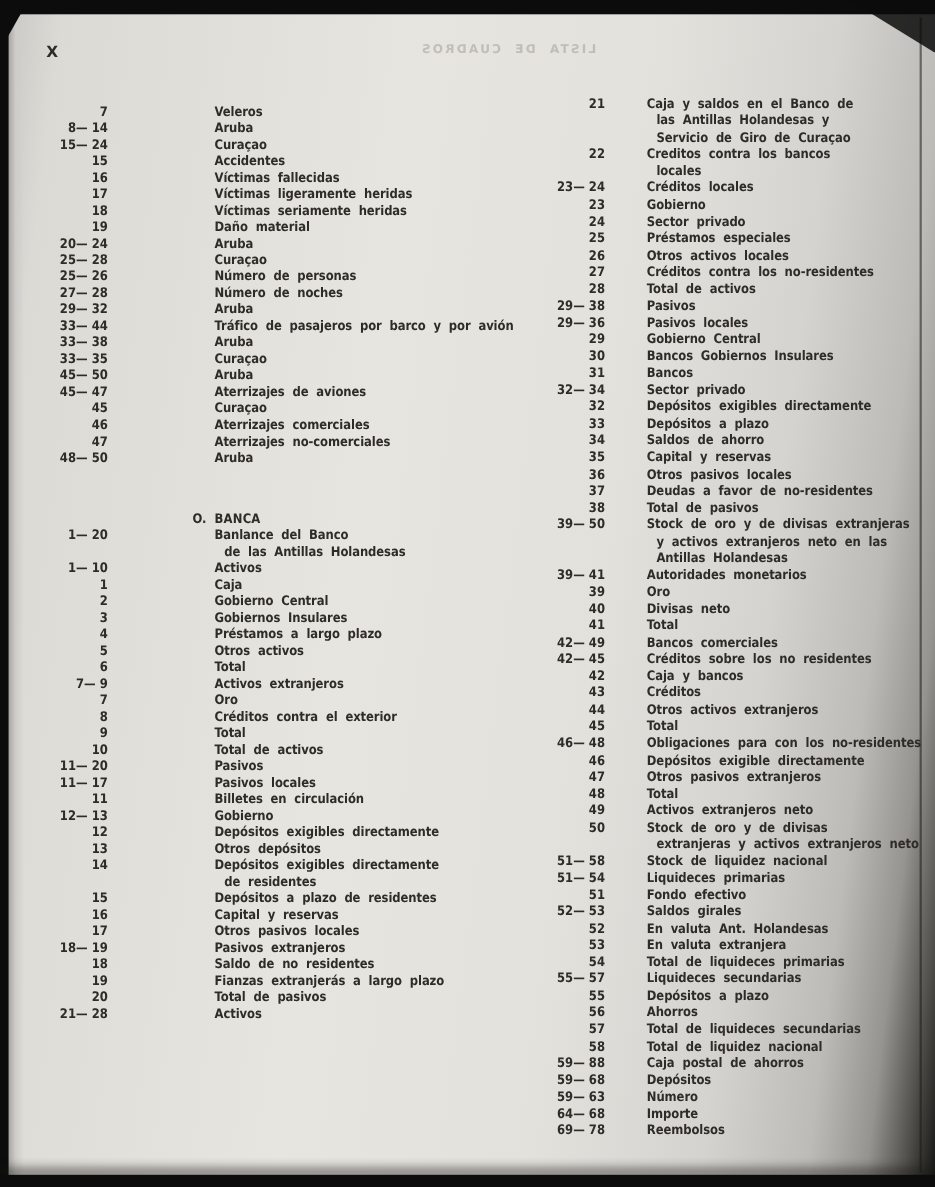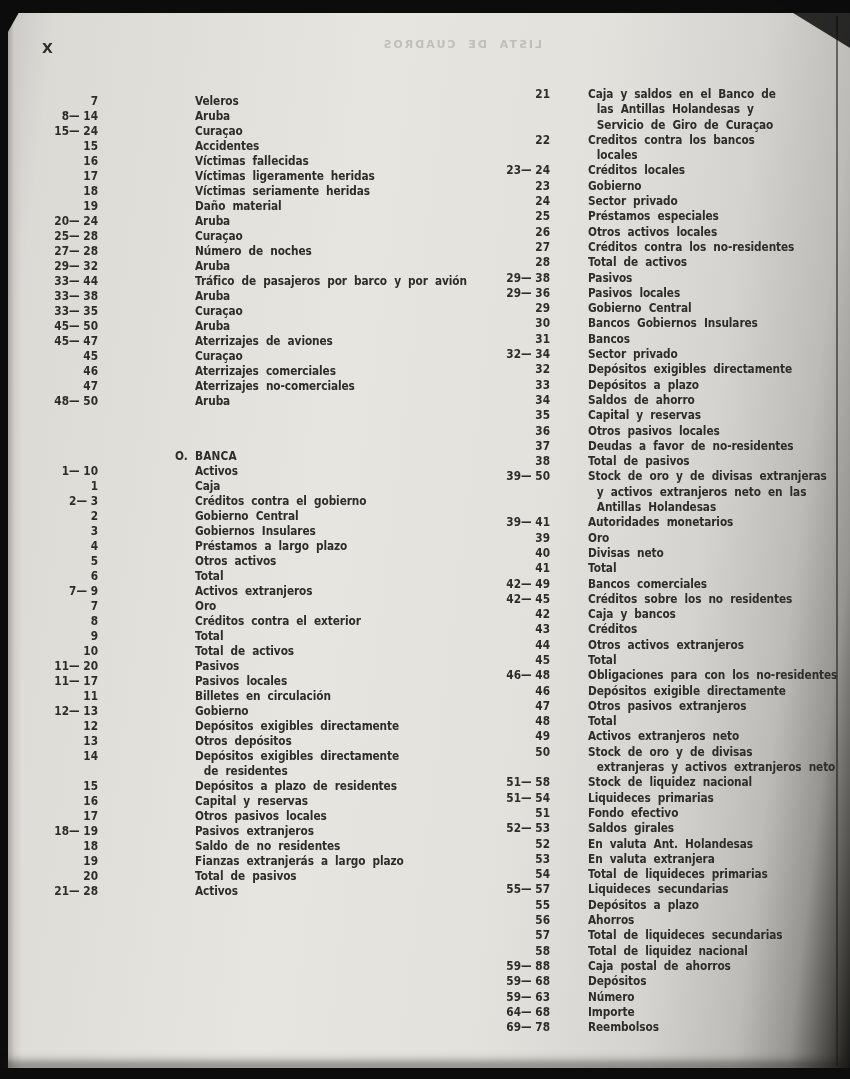--- a/index.html
+++ b/index.html
@@ -153,20 +153,26 @@
         <div class="desc-line">Aruba</div>
       </div>
     </div>
     <div class="row">
       <span class="num">25— 28</span>
       <div class="desc">
         <div class="desc-line">Curaçao</div>
       </div>
     </div>
     <div class="row">
+      <span class="num">25— 26</span>
+      <div class="desc">
+        <div class="desc-line">Número de personas</div>
+      </div>
+    </div>
+    <div class="row">
       <span class="num">27— 28</span>
       <div class="desc">
         <div class="desc-line">Número de noches</div>
       </div>
     </div>
     <div class="row">
       <span class="num">29— 32</span>
       <div class="desc">
         <div class="desc-line">Aruba</div>
       </div>
@@ -223,35 +229,36 @@
       <span class="num">48— 50</span>
       <div class="desc">
         <div class="desc-line">Aruba</div>
       </div>
     </div>
     <div class="section-row">
       <span class="sec-letter">O.</span>
       <span class="sec-title">BANCA</span>
     </div>
     <div class="row">
+      <span class="num">1— 20</span>
+      <div class="desc">
+        <div class="desc-line">Banlance del Banco</div>
+        <div class="desc-line">de las Antillas Holandesas</div>
+      </div>
+    </div>
+    <div class="row">
       <span class="num">1— 10</span>
       <div class="desc">
         <div class="desc-line">Activos</div>
       </div>
     </div>
     <div class="row">
       <span class="num">1</span>
       <div class="desc">
         <div class="desc-line">Caja</div>
-      </div>
-    </div>
-    <div class="row">
-      <span class="num">2— 3</span>
-      <div class="desc">
-        <div class="desc-line">Créditos contra el gobierno</div>
       </div>
     </div>
     <div class="row">
       <span class="num">2</span>
       <div class="desc">
         <div class="desc-line">Gobierno Central</div>
       </div>
     </div>
     <div class="row">
       <span class="num">3</span>

